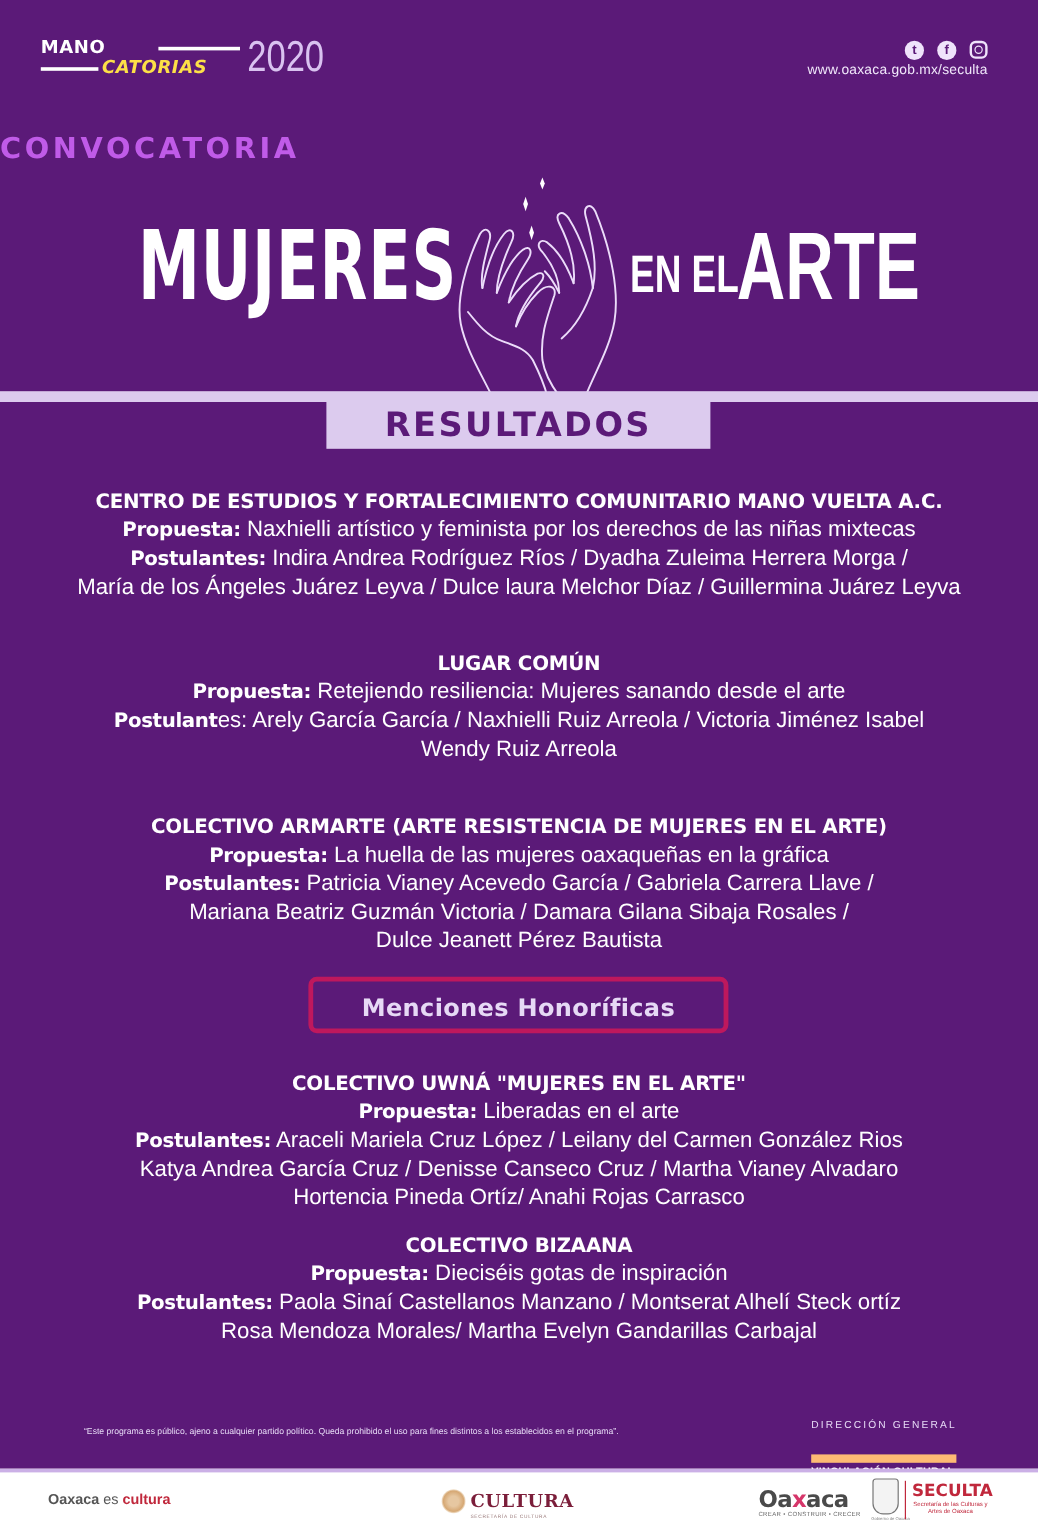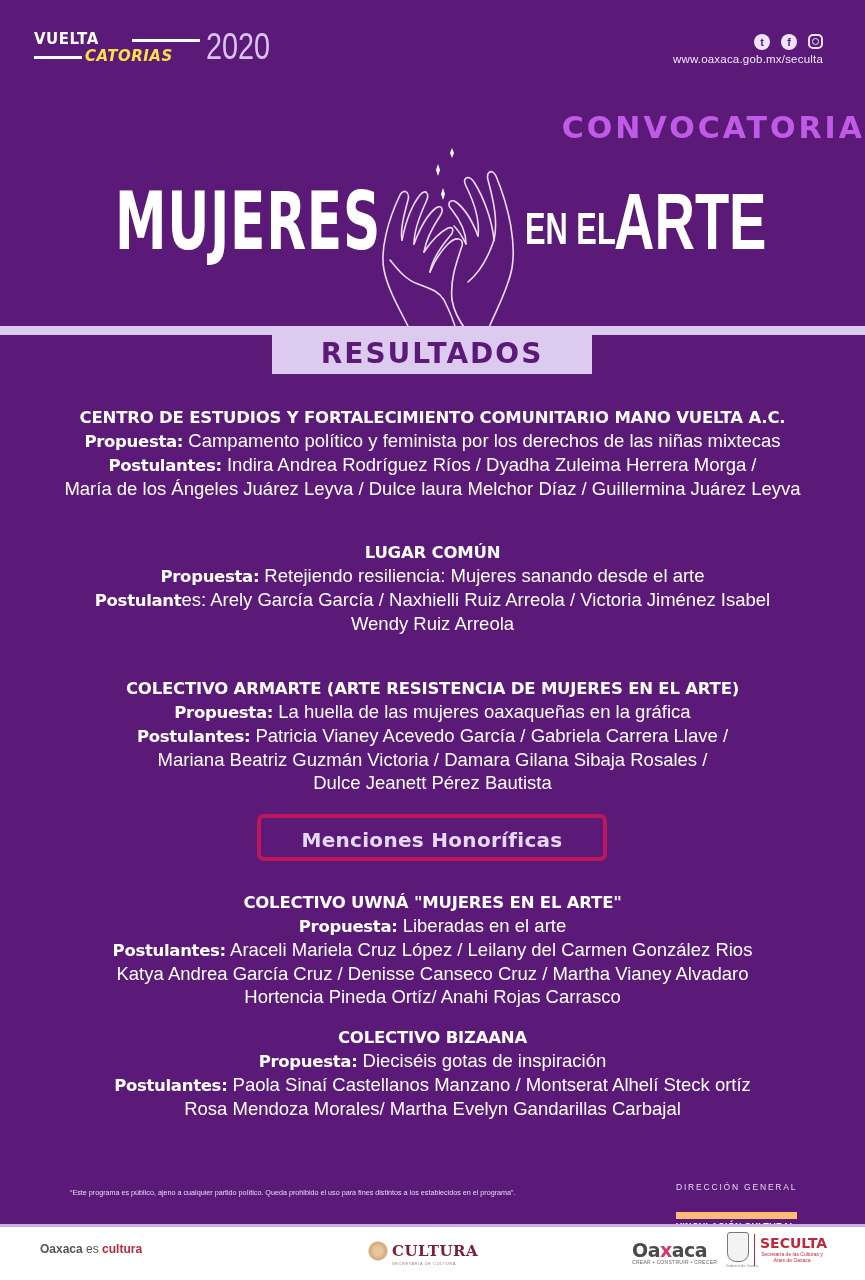--- a/index.html
+++ b/index.html
@@ -14,21 +14,21 @@
   .brand .l1 { position: absolute; left: 98px; top: 11px; width: 68px; height: 3px; background: #fff; }
   .brand .l2 { position: absolute; left: 0; top: 28px; width: 48px; height: 3px; background: #fff; }
   .brand .year { position: absolute; left: 172px; top: -2px; font-family: "Liberation Sans Narrow", "Liberation Sans", sans-serif; font-size: 36px; color: #d9c2f0; transform: scaleX(0.8); transform-origin: left top; }
 
   .social { position: absolute; right: 42px; top: 34px; display: flex; gap: 11px; justify-content: flex-end; width: 150px; }
   .social .ic { width: 16px; height: 16px; border-radius: 50%; background: #efe3fb; color: #5b1a78; font-size: 11px; font-weight: bold; display: flex; align-items: center; justify-content: center; line-height: 1; }
   .social .ic.ig { background: transparent; border: 2px solid #efe3fb; border-radius: 5px; width: 15px; height: 15px; }
   .social .ic.ig::after { content: ""; width: 5px; height: 5px; border: 1.5px solid #efe3fb; border-radius: 50%; }
   .site { position: absolute; right: 42px; top: 53px; font-size: 11.5px; color: #f1e8fb; letter-spacing: 0.2px; }
 
-  .convo { position: absolute; left: 0; width: 865px; top: 110px; text-align: right; font-family: "DejaVu Sans", sans-serif; font-weight: bold; font-size: 30px; letter-spacing: 3px; color: #c05be8; }
+  .convo { position: absolute; left: 0; width: 865px; top: 110px; text-align: left; font-family: "DejaVu Sans", sans-serif; font-weight: bold; font-size: 24px; letter-spacing: 3px; color: #c05be8; }
 
   .title-mujeres { position: absolute; left: 115px; top: 182px; font-family: "Liberation Sans Narrow", "DejaVu Sans Condensed", "Liberation Sans", sans-serif; font-weight: bold; font-size: 80px; color: #ffffff; transform: scaleX(0.72); transform-origin: left top; line-height: 1; letter-spacing: 1px; }
   .title-enel { position: absolute; left: 525px; top: 207px; font-family: "Liberation Sans", sans-serif; font-weight: bold; font-size: 44px; color: #ffffff; transform: scaleX(0.7); transform-origin: left top; line-height: 1; }
   .title-arte { position: absolute; left: 614px; top: 182px; font-family: "Liberation Sans", sans-serif; font-weight: bold; font-size: 80px; color: #ffffff; transform: scaleX(0.7); transform-origin: left top; line-height: 1; }
 
   .hands { position: absolute; left: 370px; top: 140px; width: 160px; height: 190px; }
 
   .band { position: absolute; left: 0; top: 326px; width: 865px; height: 9px; background: #dccbee; }
   .resultados { position: absolute; left: 272px; top: 333px; width: 320px; height: 41px; background: #dccbee; color: #5b1a78; font-family: "DejaVu Sans", sans-serif; font-weight: bold; font-size: 28px; letter-spacing: 2px; text-align: center; line-height: 42px; }
 
@@ -65,21 +65,21 @@
   .seculta { position: absolute; left: 760px; top: 11px; }
   .seculta .t { font-family: "DejaVu Sans", sans-serif; font-weight: bold; font-size: 14px; color: #c0283c; text-align: center; }
   .seculta .s { font-size: 5px; color: #c0283c; line-height: 6px; text-align: center; width: 64px; }
 </style>
 </head>
 <body>
 
 <div class="poster">
 
   <div class="brand">
-    <span class="w1">VUELTA</span>
+    <span class="w1">MANO</span>
     <span class="l1"></span>
     <span class="l2"></span>
     <span class="w2">CATORIAS</span>
     <span class="year">2020</span>
   </div>
 
   <div class="social">
     <span class="ic">t</span>
     <span class="ic">f</span>
     <span class="ic ig"></span>
@@ -110,21 +110,21 @@
   </svg>
 
   <div class="title-enel">EN EL</div>
   <div class="title-arte">ARTE</div>
 
   <div class="band"></div>
   <div class="resultados">RESULTADOS</div>
 
   <div class="entry" style="top:406px">
     <div class="name">CENTRO DE ESTUDIOS Y FORTALECIMIENTO COMUNITARIO MANO VUELTA A.C.</div>
-    <div class="line"><span class="lbl">Propuesta:</span><span> Campamento político y feminista por los derechos de las niñas mixtecas</span></div>
+    <div class="line"><span class="lbl">Propuesta:</span><span> Naxhielli artístico y feminista por los derechos de las niñas mixtecas</span></div>
     <div class="line"><span class="lbl">Postulantes:</span><span> Indira Andrea Rodríguez Ríos / Dyadha Zuleima Herrera Morga /</span></div>
     <div class="line">María de los Ángeles Juárez Leyva / Dulce laura Melchor Díaz / Guillermina Juárez Leyva</div>
   </div>
 
   <div class="entry" style="top:541px">
     <div class="name">LUGAR COMÚN</div>
     <div class="line"><span class="lbl">Propuesta:</span><span> Retejiendo resiliencia: Mujeres sanando desde el arte</span></div>
     <div class="line"><span class="lbl">Postulant</span><span>es: Arely García García / Naxhielli Ruiz Arreola / Victoria Jiménez Isabel</span></div>
     <div class="line">Wendy Ruiz Arreola</div>
   </div>

